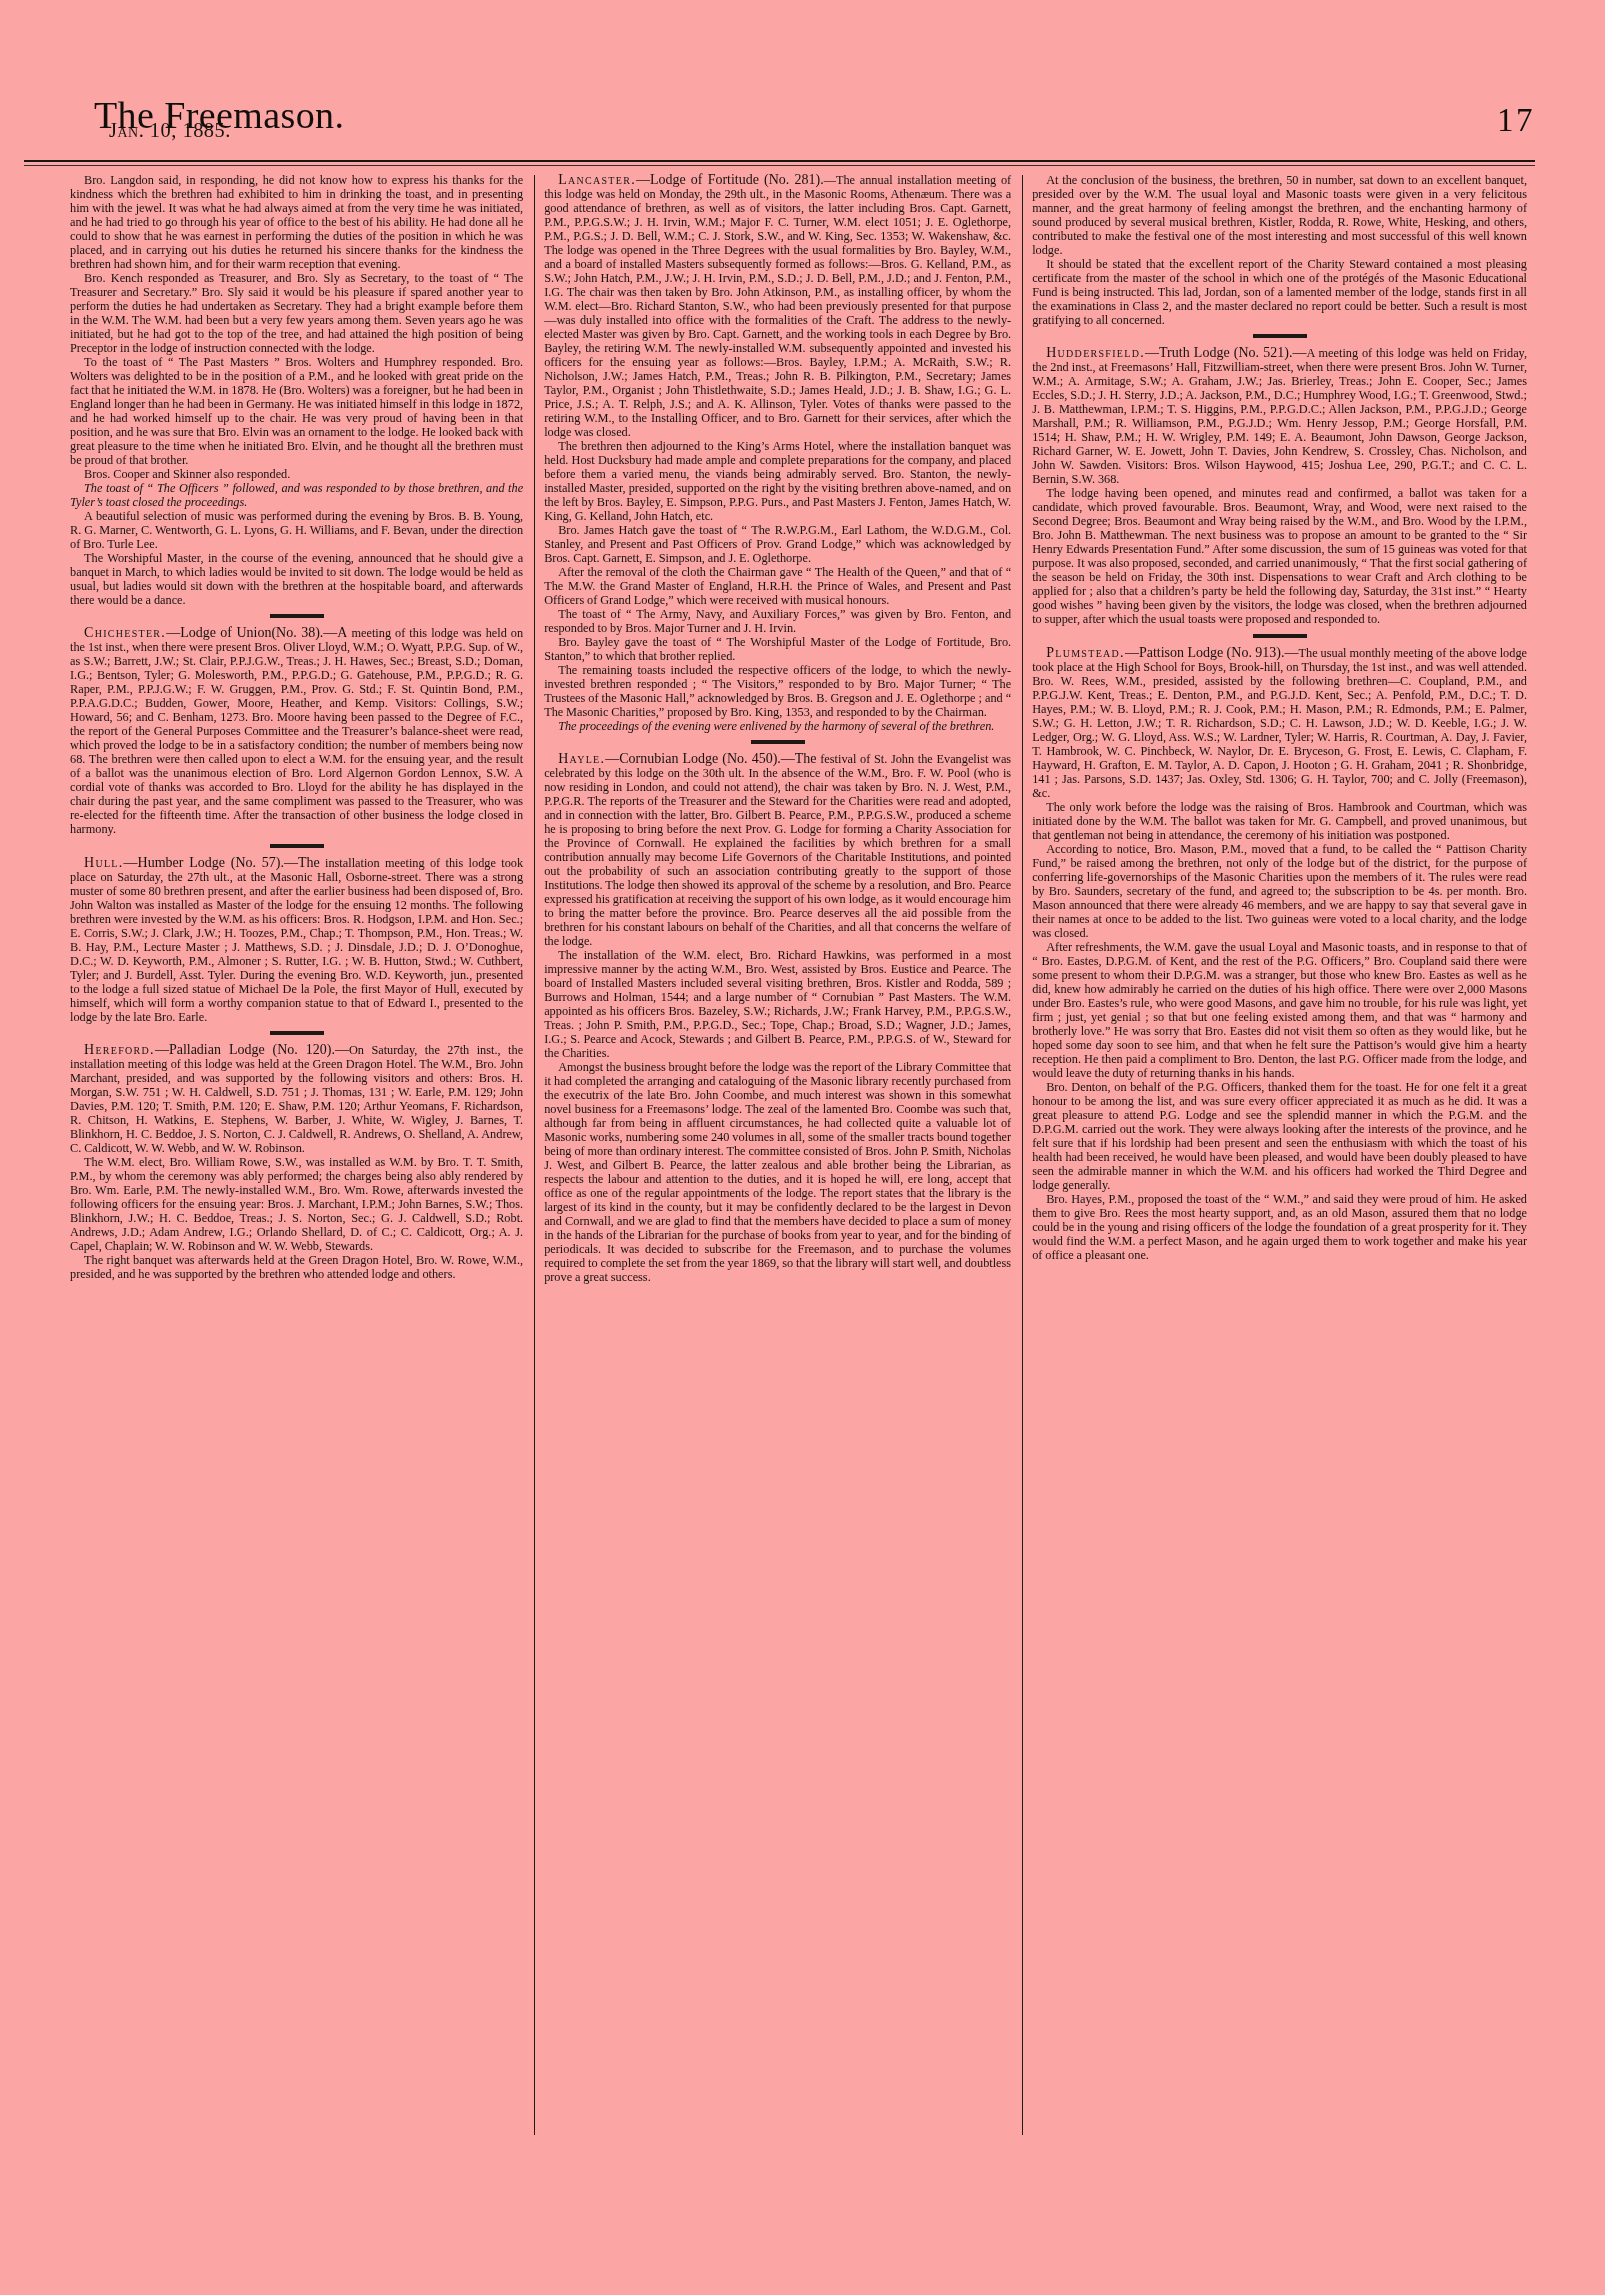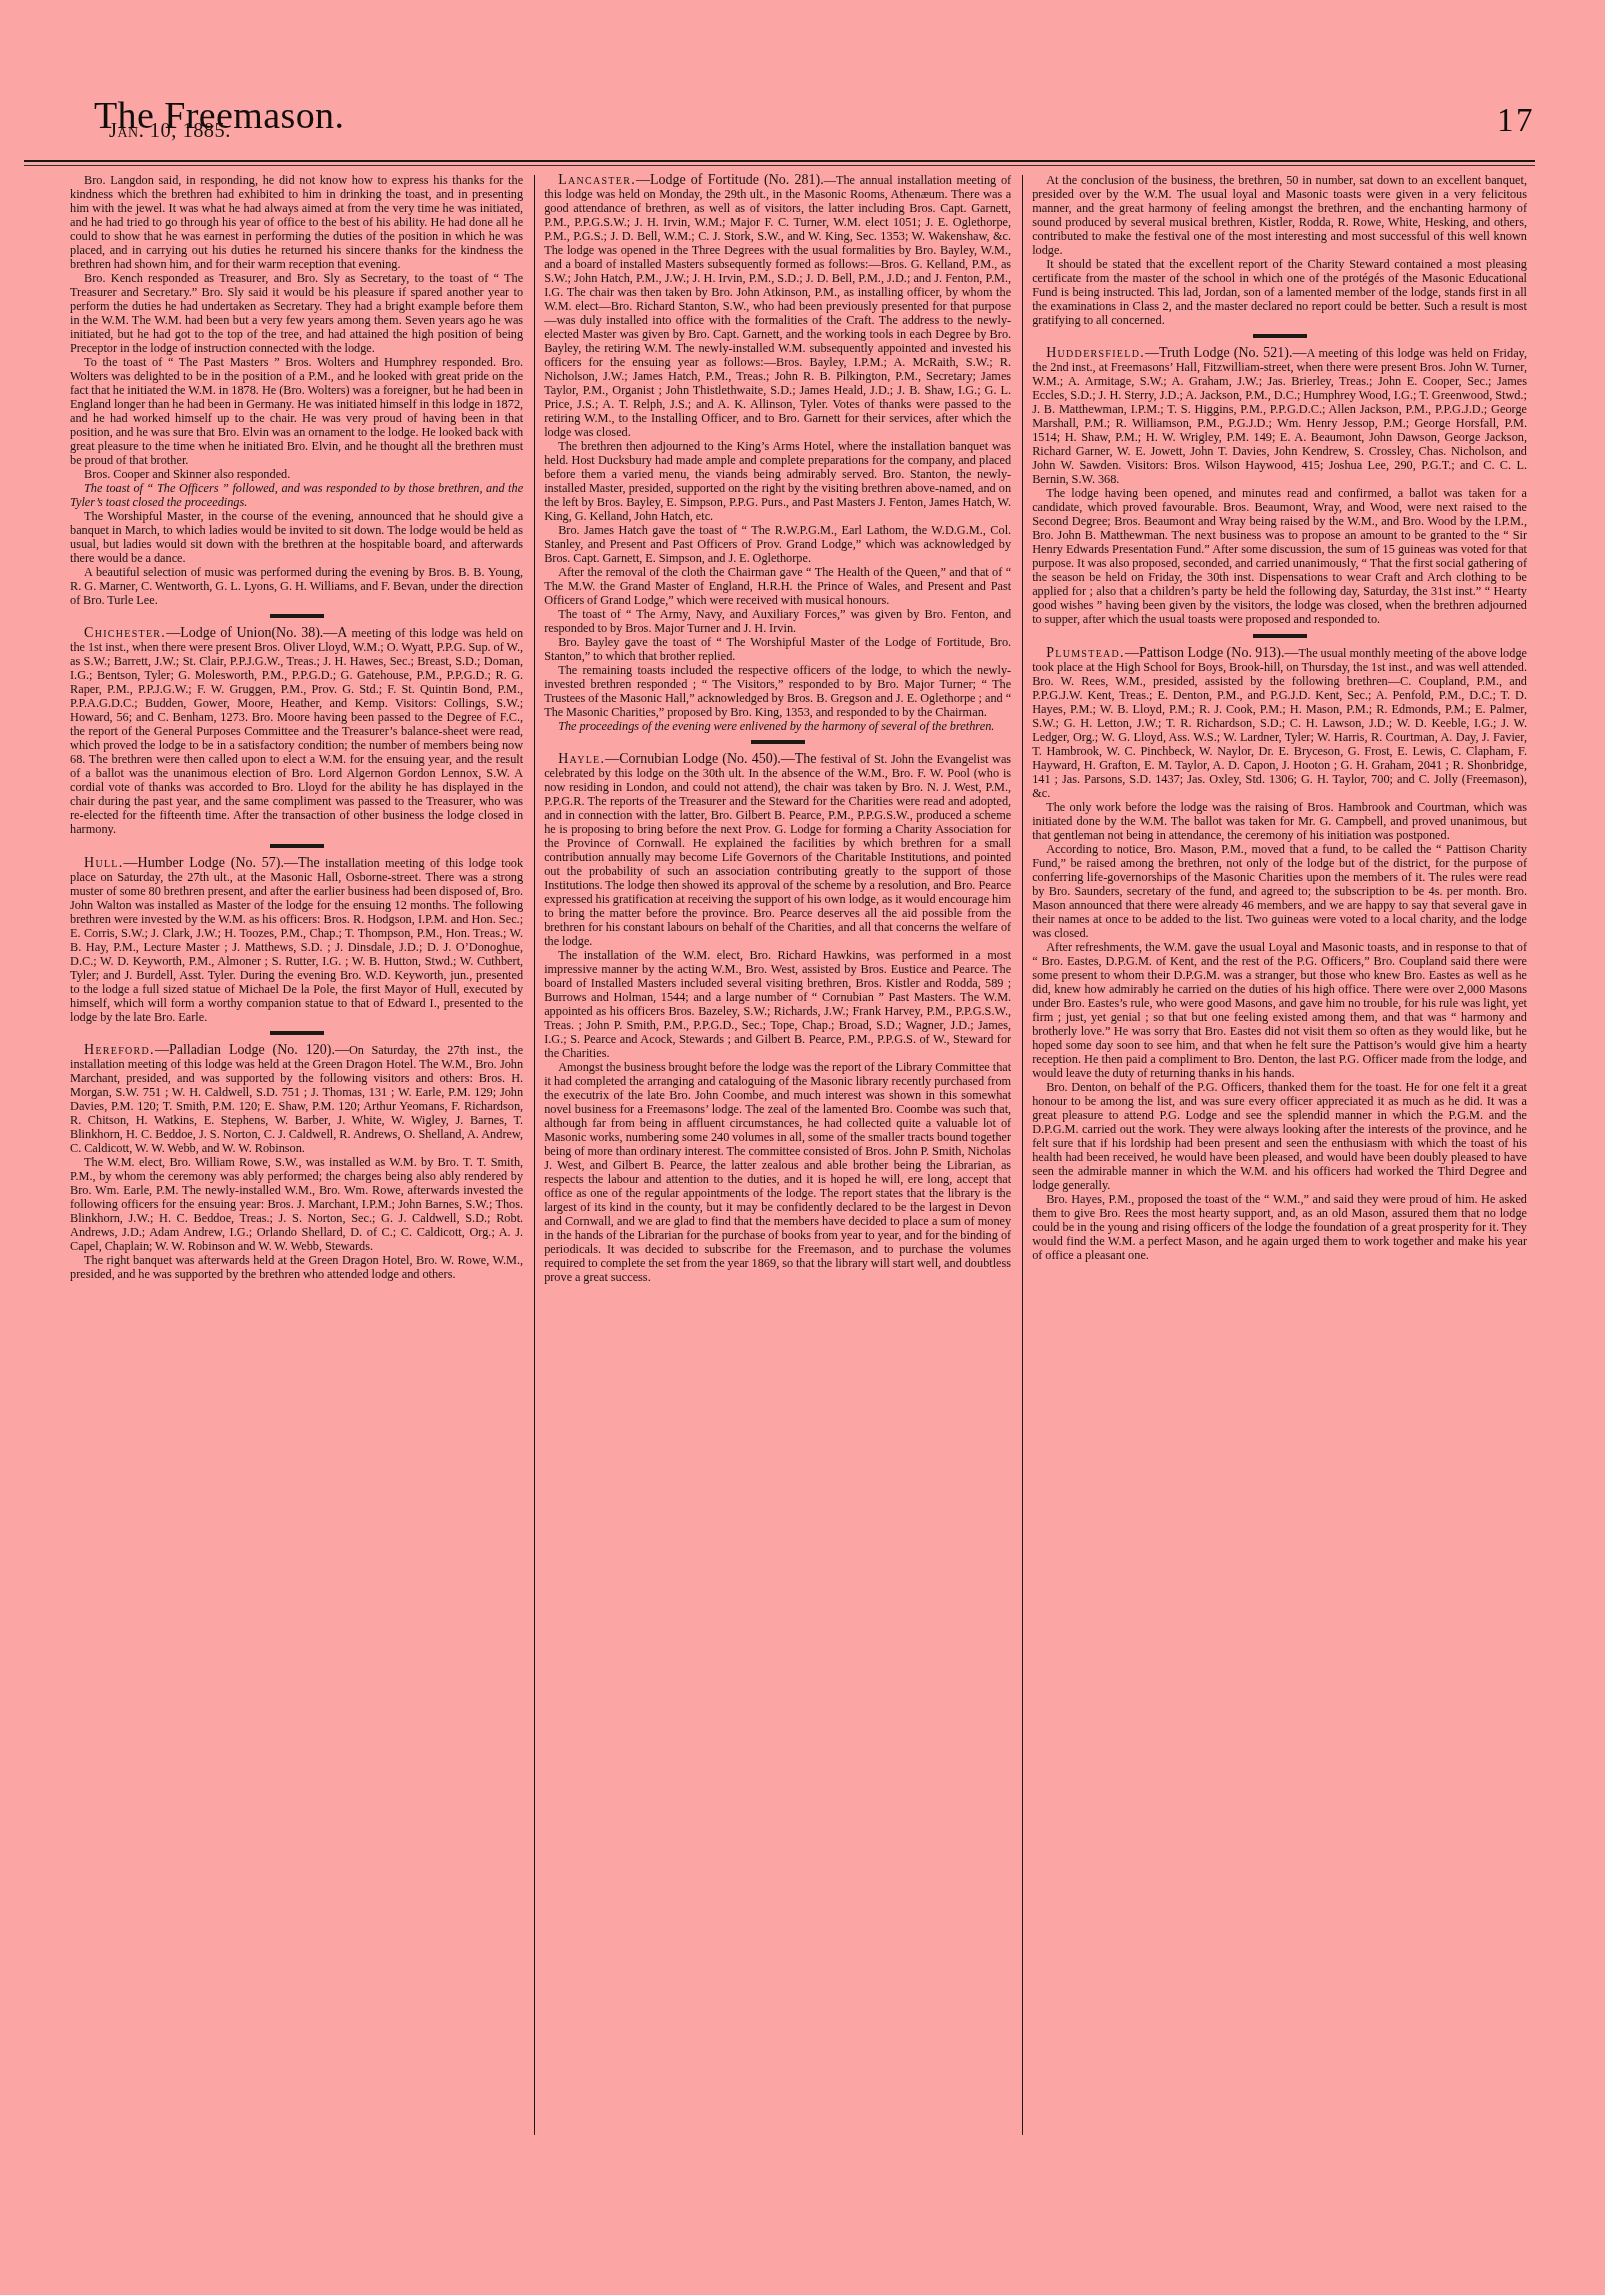--- a/index.html
+++ b/index.html
@@ -153,22 +153,22 @@
   <div class="mast-rule"></div>
   <div class="mast-rule2"></div>
 
   <div class="cols">
     <div class="col c1">
         <p>Bro. Langdon said, in responding, he did not know how to express his thanks for the kindness which the brethren had exhibited to him in drinking the toast, and in presenting him with the jewel. It was what he had always aimed at from the very time he was initiated, and he had tried to go through his year of office to the best of his ability. He had done all he could to show that he was earnest in performing the duties of the position in which he was placed, and in carrying out his duties he returned his sincere thanks for the kindness the brethren had shown him, and for their warm reception that evening.</p>
         <p>Bro. Kench responded as Treasurer, and Bro. Sly as Secretary, to the toast of “ The Treasurer and Secretary.” Bro. Sly said it would be his pleasure if spared another year to perform the duties he had undertaken as Secretary. They had a bright example before them in the W.M. The W.M. had been but a very few years among them. Seven years ago he was initiated, but he had got to the top of the tree, and had attained the high position of being Preceptor in the lodge of instruction connected with the lodge.</p>
         <p>To the toast of “ The Past Masters ” Bros. Wolters and Humphrey responded. Bro. Wolters was delighted to be in the position of a P.M., and he looked with great pride on the fact that he initiated the W.M. in 1878. He (Bro. Wolters) was a foreigner, but he had been in England longer than he had been in Germany. He was initiated himself in this lodge in 1872, and he had worked himself up to the chair. He was very proud of having been in that position, and he was sure that Bro. Elvin was an ornament to the lodge. He looked back with great pleasure to the time when he initiated Bro. Elvin, and he thought all the brethren must be proud of that brother.</p>
         <p>Bros. Cooper and Skinner also responded.</p>
         <p class="it">The toast of “ The Officers ” followed, and was responded to by those brethren, and the Tyler’s toast closed the proceedings.</p>
+        <p>A beautiful selection of music was performed during the evening by Bros. B. B. Young, R. G. Marner, C. Wentworth, G. L. Lyons, G. H. Williams, and F. Bevan, under the direction of Bro. Turle Lee.</p>
         <p>The Worshipful Master, in the course of the evening, announced that he should give a banquet in March, to which ladies would be invited to sit down. The lodge would be held as usual, but ladies would sit down with the brethren at the hospitable board, and afterwards there would be a dance.</p>
-        <p>A beautiful selection of music was performed during the evening by Bros. B. B. Young, R. G. Marner, C. Wentworth, G. L. Lyons, G. H. Williams, and F. Bevan, under the direction of Bro. Turle Lee.</p>
         <span class="sep"></span>
         <p class="lodge-head"><span class="place">Chichester.</span><span class="lname">—Lodge of Union(No. 38).—A</span><span> meeting of this lodge was held on the 1st inst., when there were present Bros. Oliver Lloyd, W.M.; O. Wyatt, P.P.G. Sup. of W., as S.W.; Barrett, J.W.; St. Clair, P.P.J.G.W., Treas.; J. H. Hawes, Sec.; Breast, S.D.; Doman, I.G.; Bentson, Tyler; G. Molesworth, P.M., P.P.G.D.; G. Gatehouse, P.M., P.P.G.D.; R. G. Raper, P.M., P.P.J.G.W.; F. W. Gruggen, P.M., Prov. G. Std.; F. St. Quintin Bond, P.M., P.P.A.G.D.C.; Budden, Gower, Moore, Heather, and Kemp. Visitors: Collings, S.W.; Howard, 56; and C. Benham, 1273. Bro. Moore having been passed to the Degree of F.C., the report of the General Purposes Committee and the Treasurer’s balance-sheet were read, which proved the lodge to be in a satisfactory condition; the number of members being now 68. The brethren were then called upon to elect a W.M. for the ensuing year, and the result of a ballot was the unanimous election of Bro. Lord Algernon Gordon Lennox, S.W. A cordial vote of thanks was accorded to Bro. Lloyd for the ability he has displayed in the chair during the past year, and the same compliment was passed to the Treasurer, who was re-elected for the fifteenth time. After the transaction of other business the lodge closed in harmony.</span></p>
         <span class="sep"></span>
         <p class="lodge-head"><span class="place">Hull.</span><span class="lname">—Humber Lodge (No. 57).—The</span><span> installation meeting of this lodge took place on Saturday, the 27th ult., at the Masonic Hall, Osborne-street. There was a strong muster of some 80 brethren present, and after the earlier business had been disposed of, Bro. John Walton was installed as Master of the lodge for the ensuing 12 months. The following brethren were invested by the W.M. as his officers: Bros. R. Hodgson, I.P.M. and Hon. Sec.; E. Corris, S.W.; J. Clark, J.W.; H. Toozes, P.M., Chap.; T. Thompson, P.M., Hon. Treas.; W. B. Hay, P.M., Lecture Master ; J. Matthews, S.D. ; J. Dinsdale, J.D.; D. J. O’Donoghue, D.C.; W. D. Keyworth, P.M., Almoner ; S. Rutter, I.G. ; W. B. Hutton, Stwd.; W. Cuthbert, Tyler; and J. Burdell, Asst. Tyler. During the evening Bro. W.D. Keyworth, jun., presented to the lodge a full sized statue of Michael De la Pole, the first Mayor of Hull, executed by himself, which will form a worthy companion statue to that of Edward I., presented to the lodge by the late Bro. Earle.</span></p>
         <span class="sep"></span>
         <p class="lodge-head"><span class="place">Hereford.</span><span class="lname">—Palladian Lodge (No. 120).—</span><span>On Saturday, the 27th inst., the installation meeting of this lodge was held at the Green Dragon Hotel. The W.M., Bro. John Marchant, presided, and was supported by the following visitors and others: Bros. H. Morgan, S.W. 751 ; W. H. Caldwell, S.D. 751 ; J. Thomas, 131 ; W. Earle, P.M. 129; John Davies, P.M. 120; T. Smith, P.M. 120; E. Shaw, P.M. 120; Arthur Yeomans, F. Richardson, R. Chitson, H. Watkins, E. Stephens, W. Barber, J. White, W. Wigley, J. Barnes, T. Blinkhorn, H. C. Beddoe, J. S. Norton, C. J. Caldwell, R. Andrews, O. Shelland, A. Andrew, C. Caldicott, W. W. Webb, and W. W. Robinson.</span></p>
         <p>The W.M. elect, Bro. William Rowe, S.W., was installed as W.M. by Bro. T. T. Smith, P.M., by whom the ceremony was ably performed; the charges being also ably rendered by Bro. Wm. Earle, P.M. The newly-installed W.M., Bro. Wm. Rowe, afterwards invested the following officers for the ensuing year: Bros. J. Marchant, I.P.M.; John Barnes, S.W.; Thos. Blinkhorn, J.W.; H. C. Beddoe, Treas.; J. S. Norton, Sec.; G. J. Caldwell, S.D.; Robt. Andrews, J.D.; Adam Andrew, I.G.; Orlando Shellard, D. of C.; C. Caldicott, Org.; A. J. Capel, Chaplain; W. W. Robinson and W. W. Webb, Stewards.</p>
         <p>The right banquet was afterwards held at the Green Dragon Hotel, Bro. W. Rowe, W.M., presided, and he was supported by the brethren who attended lodge and others.</p>
       </div>
     <div class="gutter"></div>

